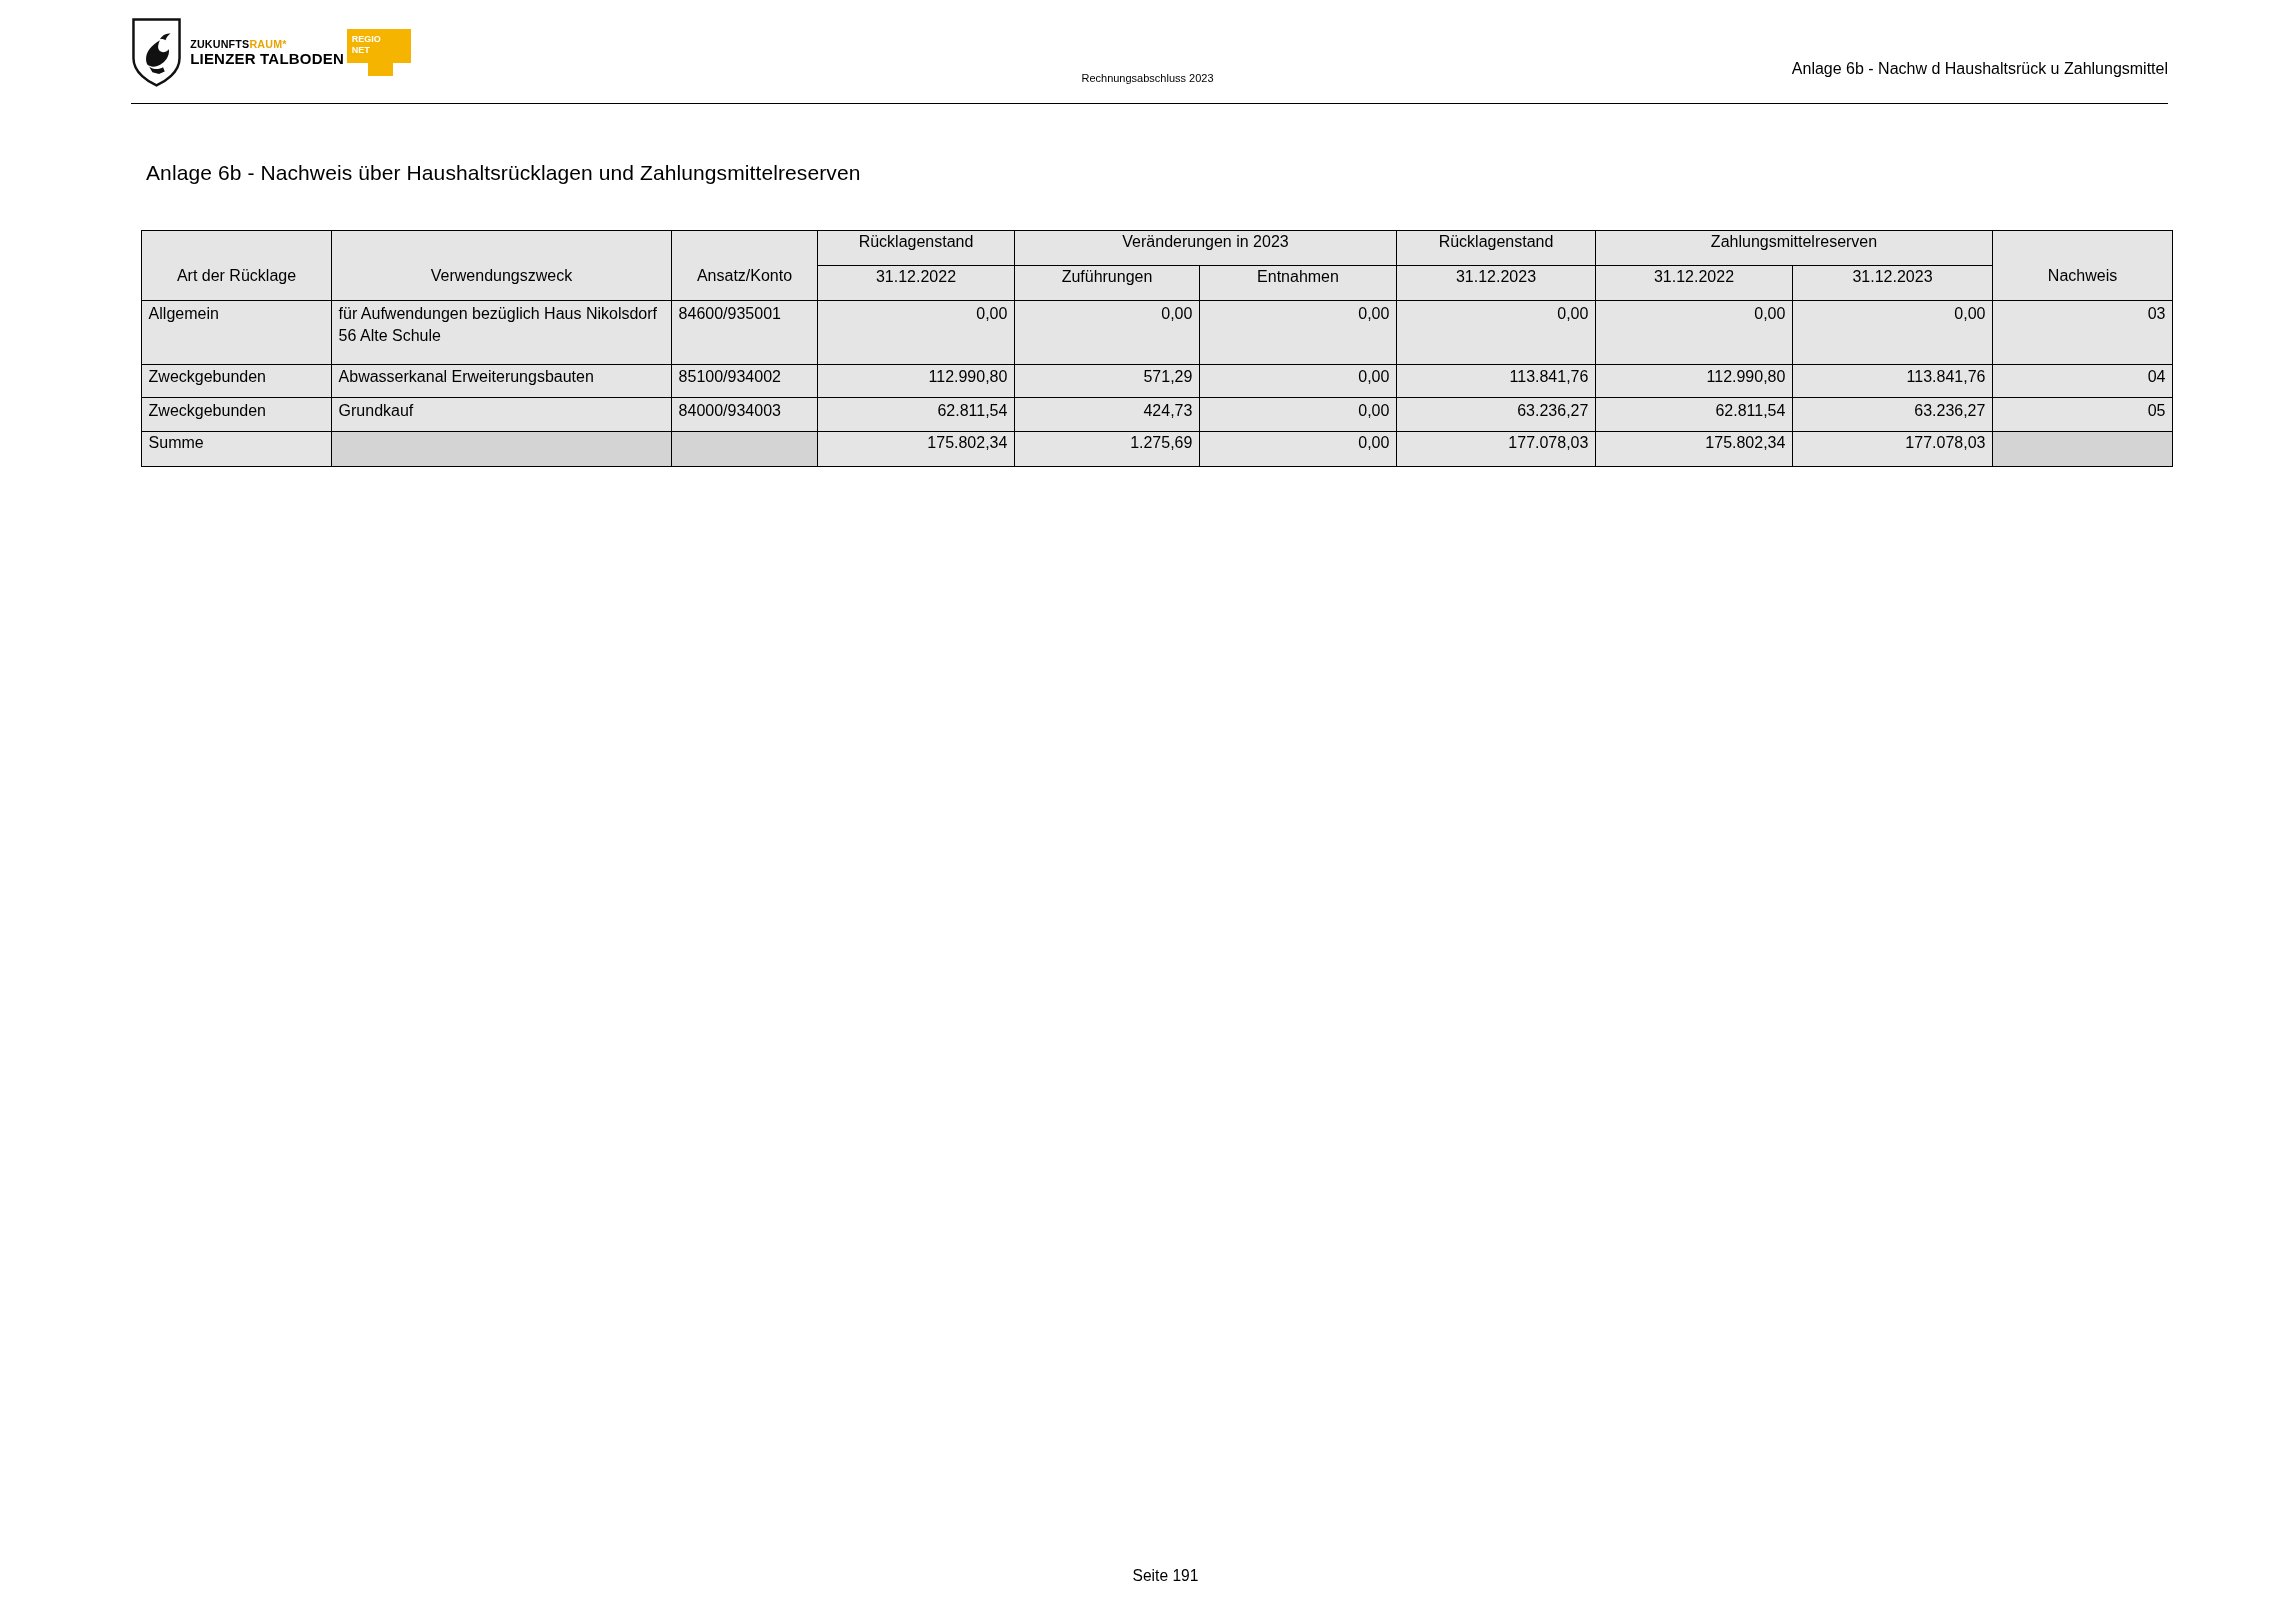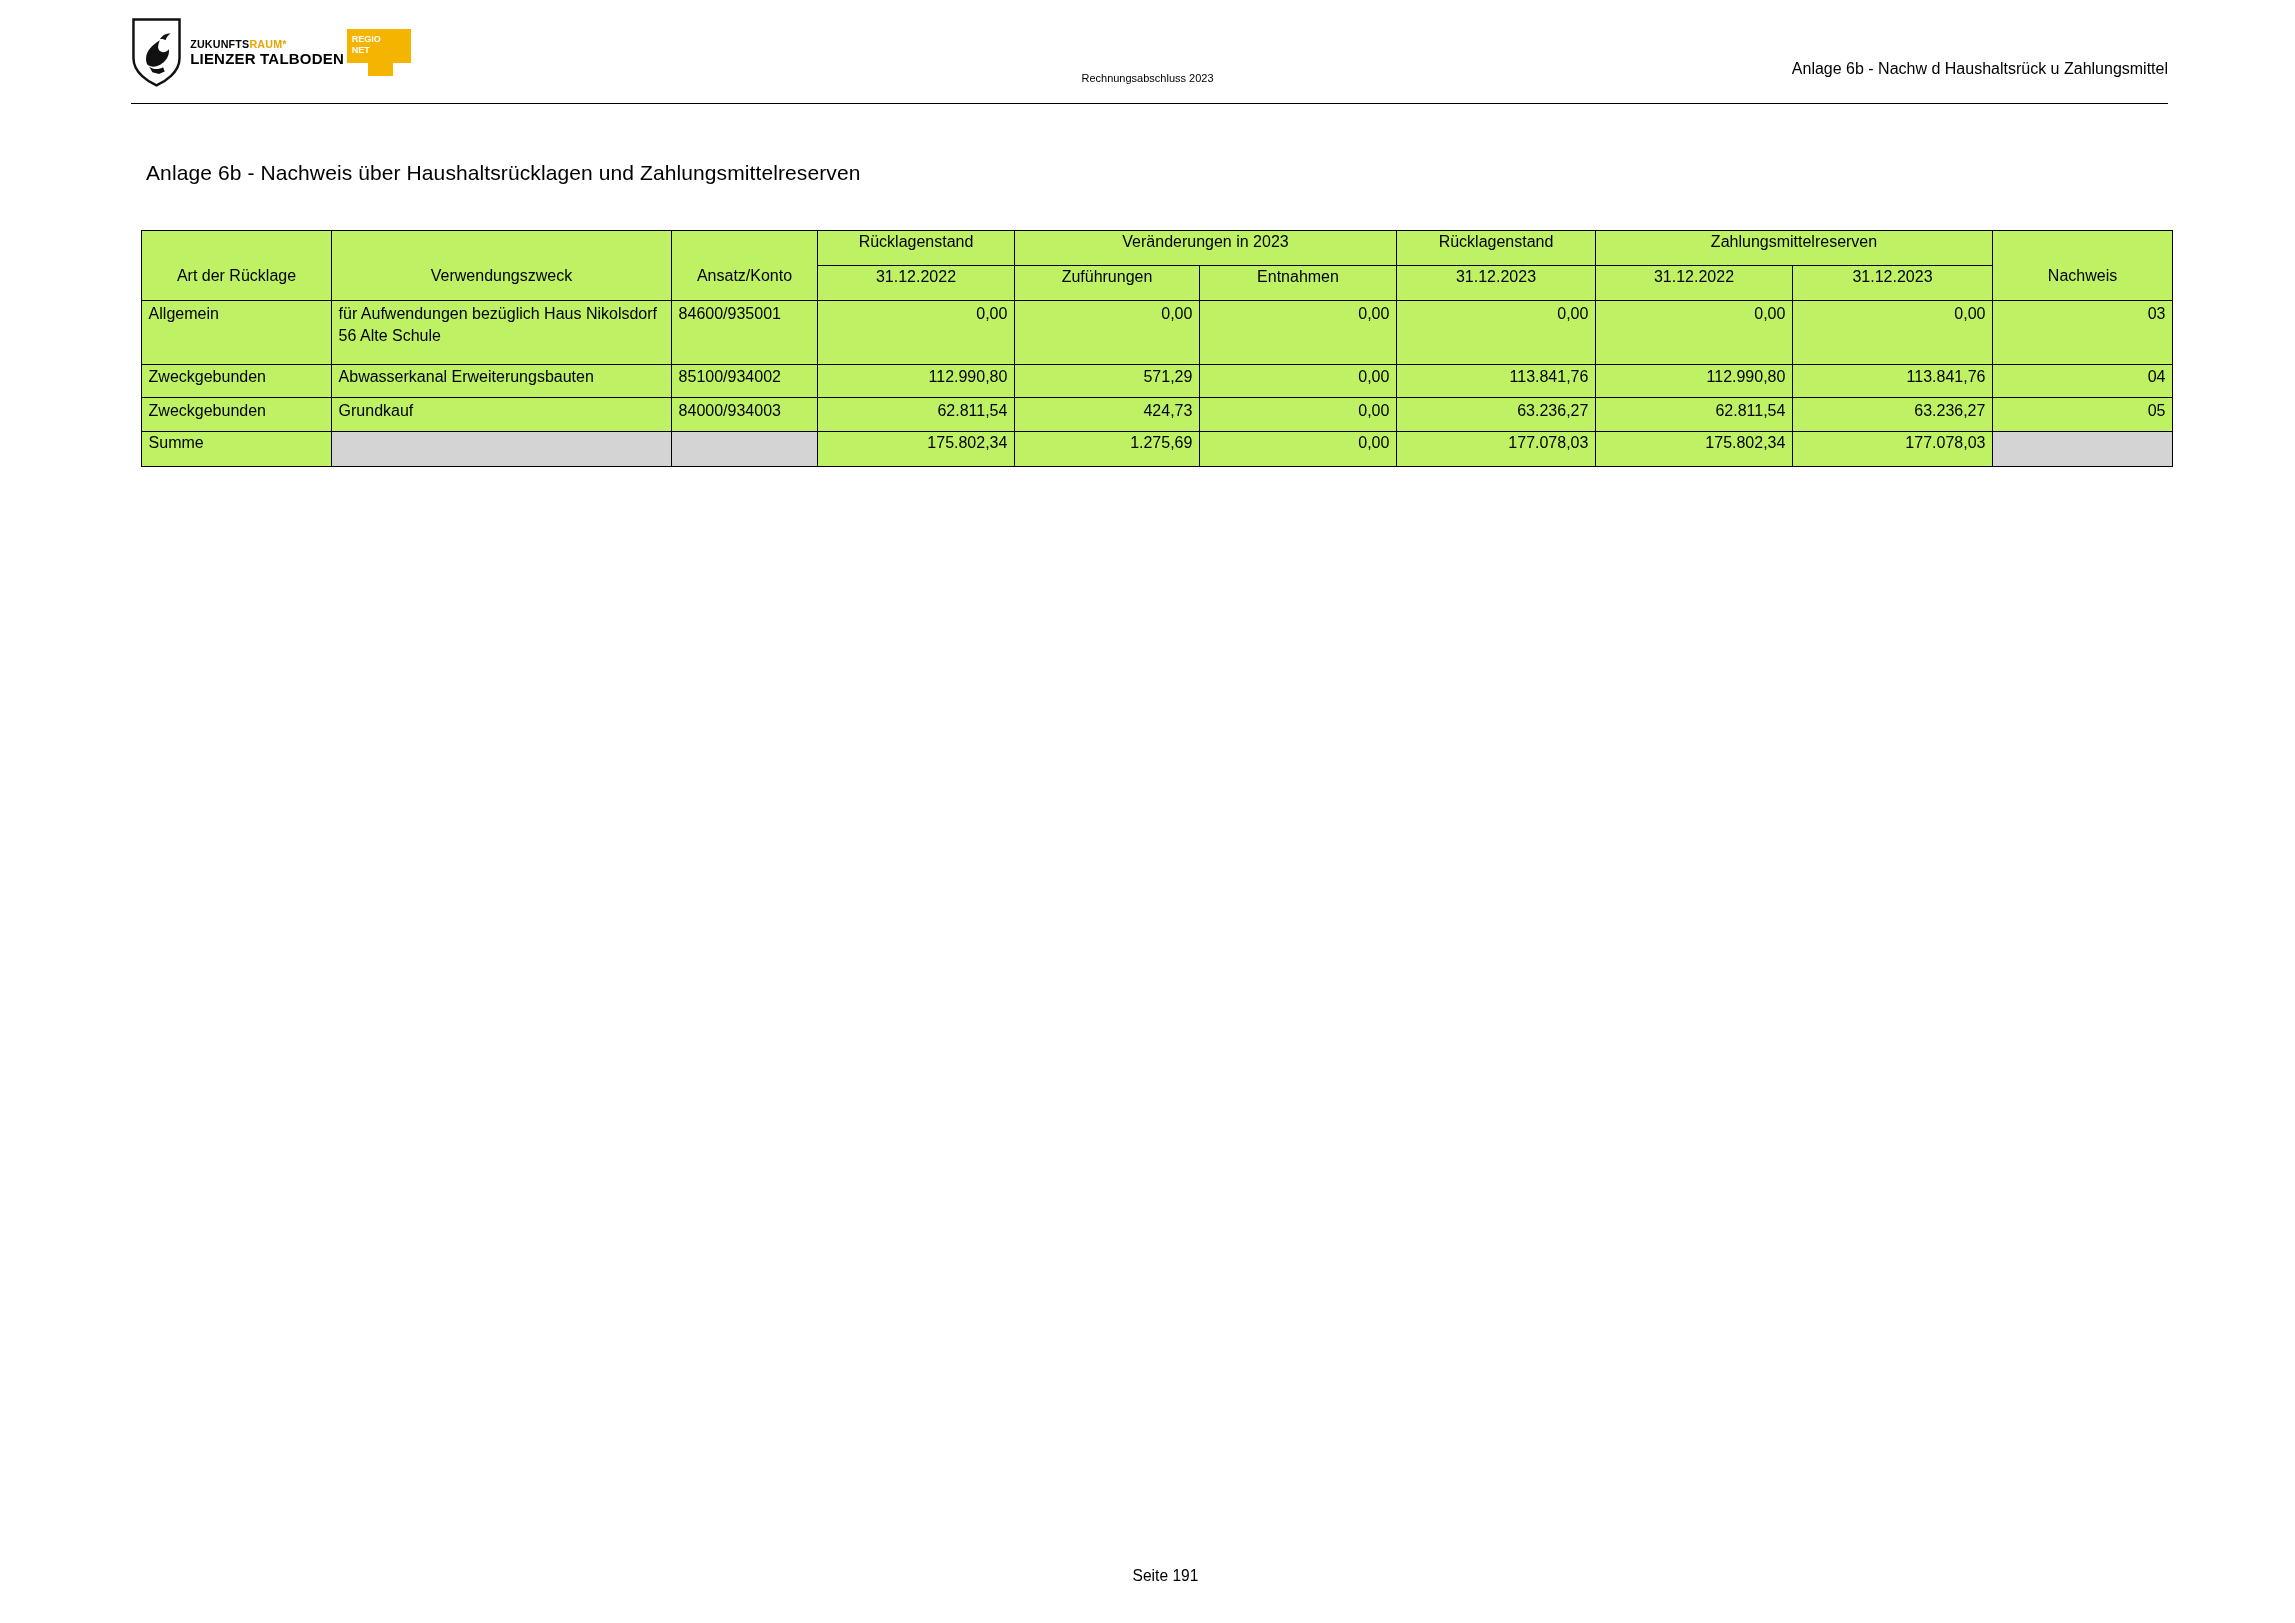--- a/index.html
+++ b/index.html
@@ -136,21 +136,21 @@
     border-collapse: collapse;
     table-layout: fixed;
     width: 2032px;
     font-size: 16px;
   }
   table.reserves td, table.reserves th {
     border: 1px solid #000000;
     padding: 1.6px 6.6px;
     vertical-align: top;
     font-weight: normal;
-    background: #bef264;
+    background: #e5e5e5;
   }
   .hdr th {
     text-align: center;
     font-weight: bold;
     padding-top: 4.1px;
     padding-bottom: 4.1px;
   }
   .hdr-top th { height: 31px; }
   .hdr-bot th { height: 31px; }
   .noborder-bottom { border-bottom: none !important; }

